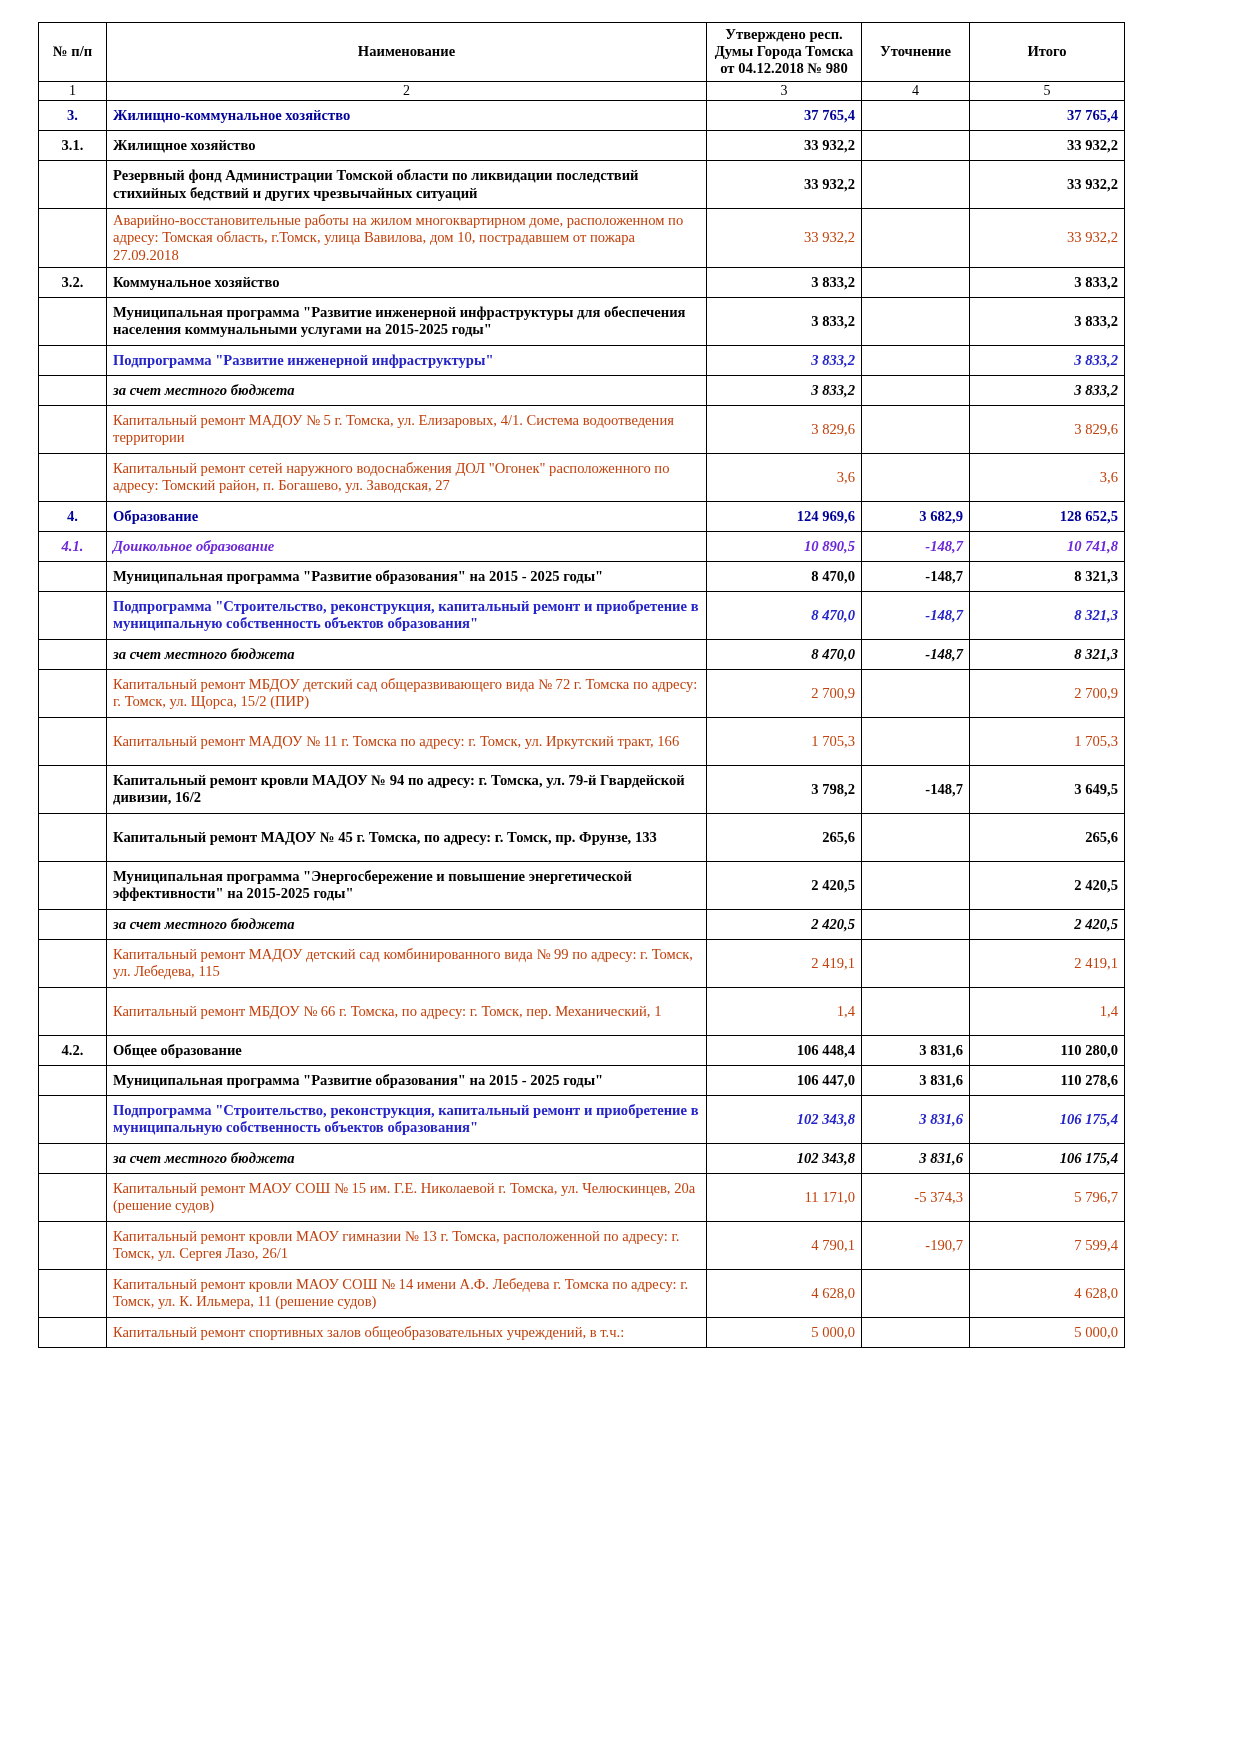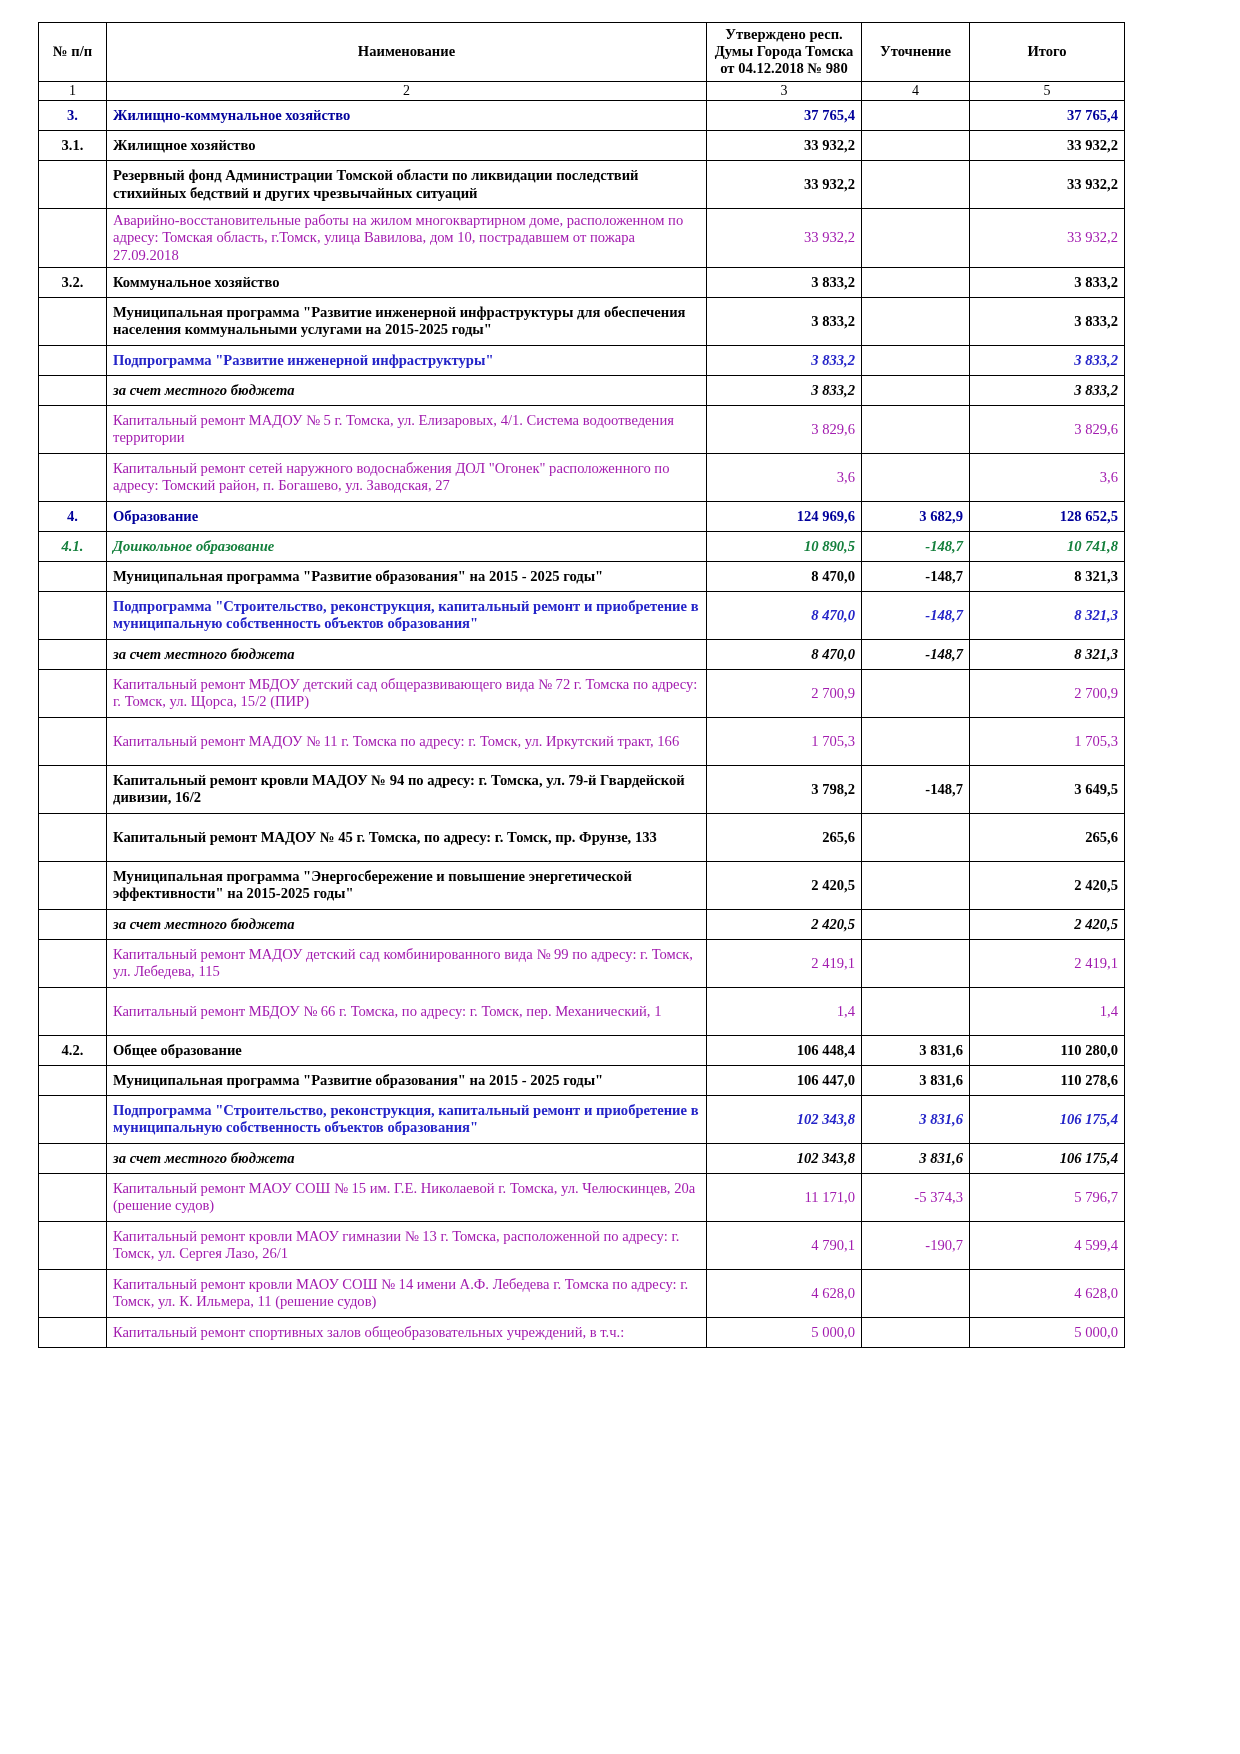--- a/index.html
+++ b/index.html
@@ -52,26 +52,26 @@
     padding: 1px 3px;
   }
 
   td.num   { text-align: center; white-space: nowrap; }
   td.name  { text-align: left; }
   td.val   { text-align: right; white-space: nowrap; padding-right: 10px; }
 
   
   .r-section td { font-weight: bold; color: #00009b; }
   .r-sub td     { font-weight: bold; color: #000000; margin-left: 12px; }
-  .r-subitalic td { font-weight: bold; font-style: italic; color: #15803d; }
+  .r-subitalic td { font-weight: bold; font-style: italic; color: #6d28d9; }
   .r-prog td    { font-weight: bold; color: #000000; }
   .r-subprog td { font-weight: bold; color: #2424c8; }
   .r-subprog td.val { font-style: italic; }
   .r-src td     { font-style: italic; font-weight: bold; color: #000000; margin-left: 6px; }
-  .r-plain td   { font-weight: normal; color: #a21caf; }
+  .r-plain td   { font-weight: normal; color: #c2410c; }
 
   .tall { height: 48px; }
   .tall2 { height: 56px; }
   .short { height: 30px; }
 </style>
 </head>
 <body>
 
 <div class="page">
   <table class="budget">
@@ -293,21 +293,21 @@
           <td class="name">Капитальный ремонт МАОУ СОШ № 15 им. Г.Е. Николаевой г. Томска, ул. Челюскинцев, 20а (решение судов)</td>
           <td class="val">11 171,0</td>
           <td class="val">-5 374,3</td>
           <td class="val">5 796,7</td>
         </tr>
         <tr class="r-plain tall">
           <td class="num"></td>
           <td class="name">Капитальный ремонт кровли МАОУ гимназии № 13 г. Томска, расположенной по адресу: г. Томск, ул. Сергея Лазо, 26/1</td>
           <td class="val">4 790,1</td>
           <td class="val">-190,7</td>
-          <td class="val">4 599,4</td>
+          <td class="val">7 599,4</td>
         </tr>
         <tr class="r-plain tall">
           <td class="num"></td>
           <td class="name">Капитальный ремонт кровли МАОУ СОШ № 14 имени А.Ф. Лебедева г. Томска по адресу: г. Томск, ул. К. Ильмера, 11 (решение судов)</td>
           <td class="val">4 628,0</td>
           <td class="val"></td>
           <td class="val">4 628,0</td>
         </tr>
         <tr class="r-plain short">
           <td class="num"></td>

